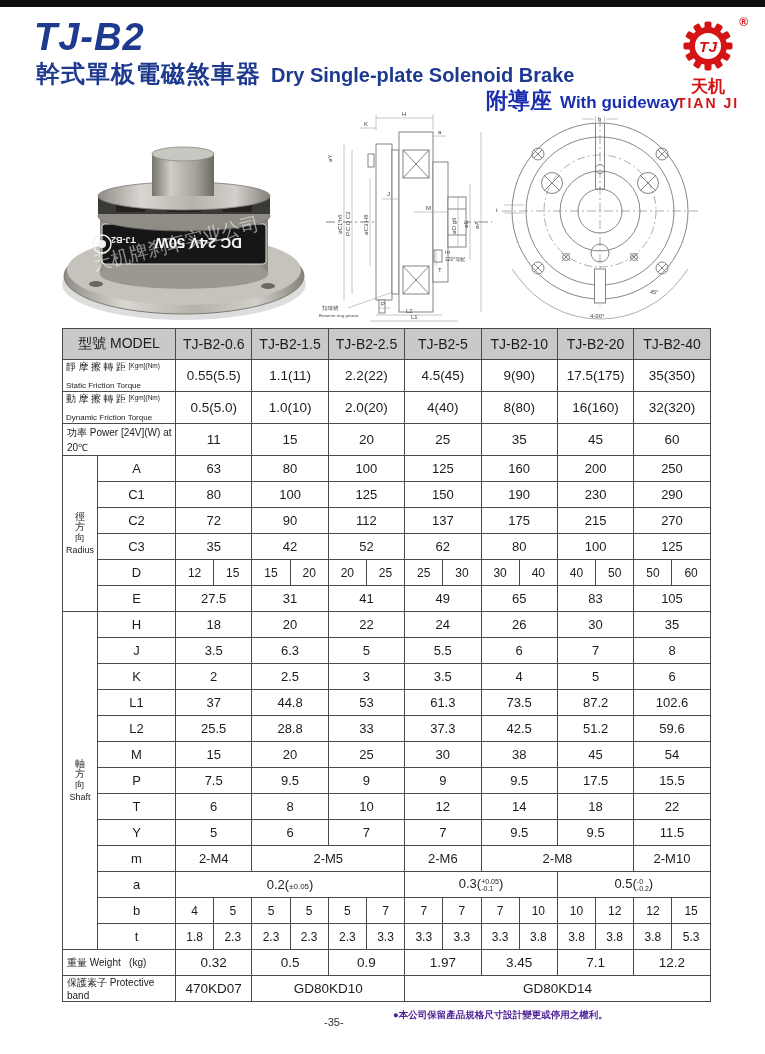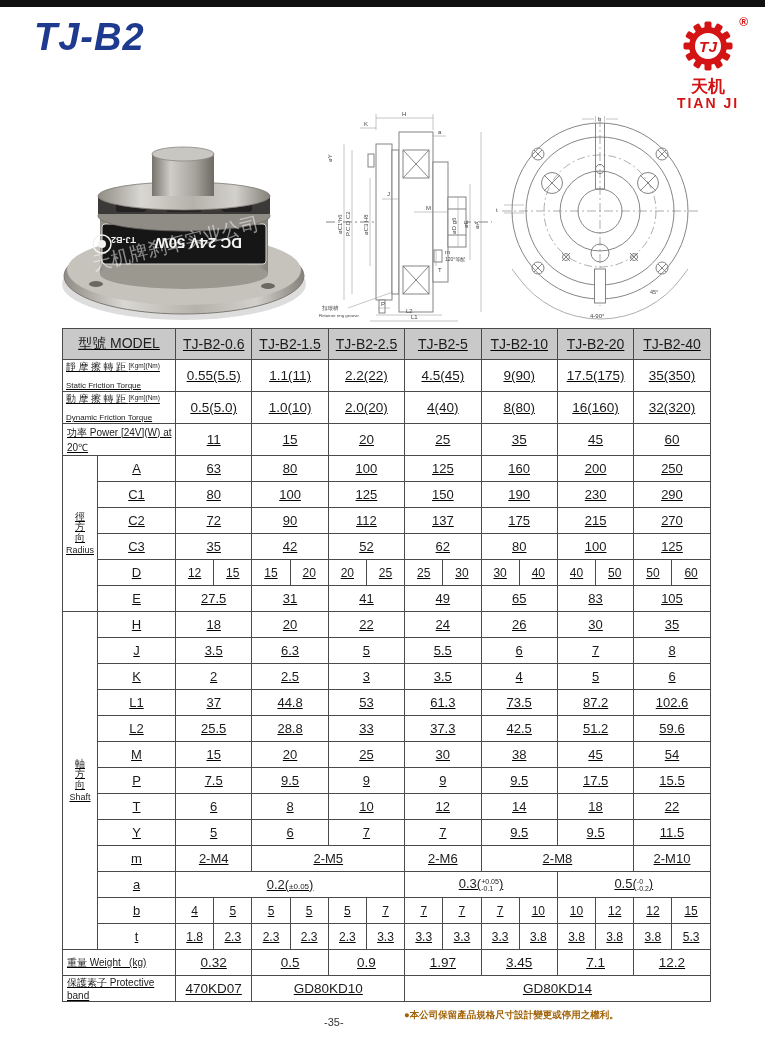--- a/index.html
+++ b/index.html
@@ -19,21 +19,21 @@
   .logo .en{font-size:14px;font-weight:bold;letter-spacing:2px;text-align:center;}
 
   .guideway{position:absolute;left:486px;top:86px;color:#1b2fb0;white-space:nowrap;}
   .guideway .zh{font-size:22px;font-weight:bold;}
   .guideway .en{font-size:17px;font-weight:bold;margin-left:8px;}
 
   .fig{position:absolute;}
   svg text{font-family:"Liberation Sans",sans-serif;}
 
   table.spec{position:absolute;left:62px;top:328px;width:648px;border-collapse:collapse;
-             table-layout:fixed;text-decoration:underline;}
+             table-layout:fixed;}
   table.spec td{border:1px solid #4a4a4a;text-align:center;vertical-align:middle;
                 padding:0;color:#1c1c1c;background:#fff;}
   tr.hrow td{background:#c9c9c9;height:30px;font-size:14px;}
   td.hlabel{font-size:15px;}
   tr.srow{height:32px;font-size:13.5px;}
   tr.drow{height:26px;font-size:13px;}
   tr.frow{height:26px;font-size:13.5px;}
   td.pair{font-size:12px;}
   .lab1{text-align:left;padding-left:4px;font-size:10px;color:#222;}
   .lab2{text-align:left;padding-left:3px;line-height:11px;}
@@ -42,31 +42,34 @@
   .lab2 .len{font-size:8px;letter-spacing:0;margin-top:8px;}
   td.gcell{font-size:10px;background:#fff;}
   .vzh{line-height:10.5px;font-size:10px;}
   .gen{font-size:9px;margin-top:2px;}
   td.letcell{font-size:13px;}
   .tolstk{display:inline-flex;flex-direction:column;font-size:7px;line-height:7.5px;
           vertical-align:middle;text-align:left;}
   .toltin{font-size:8px;}
 
   .pagenum{position:absolute;left:324px;top:1016px;font-size:11px;color:#333;}
-  .notes{position:absolute;left:404px;top:1009px;color:#a16207;}
+  .notes{position:absolute;left:393px;top:1009px;color:#4c1d95;}
   .notes .zh{display:block;font-size:9.5px;font-weight:bold;}
   .notes .en{display:block;font-size:8.3px;margin-top:1px;}
 </style>
 </head>
 <body>
 
 <div class="page">
   <div class="topbar"></div>
 
   <h1 class="title">TJ-B2</h1>
+  <div class="subtitle">
+    <span class="zh">幹式單板電磁煞車器</span><span class="en">Dry Single-plate Solenoid Brake</span>
+  </div>
 
   <div class="logo">
     <span class="reg">®</span>
     <svg width="56" height="56" viewBox="0 0 40 40">
       <g fill="#d41414">
         <rect x="17.5" y="2.5" width="5" height="7" rx="1.2"></rect>
         <rect x="17.5" y="2.5" width="5" height="7" rx="1.2" transform="rotate(30 20 20)"></rect>
         <rect x="17.5" y="2.5" width="5" height="7" rx="1.2" transform="rotate(60 20 20)"></rect>
         <rect x="17.5" y="2.5" width="5" height="7" rx="1.2" transform="rotate(90 20 20)"></rect>
         <rect x="17.5" y="2.5" width="5" height="7" rx="1.2" transform="rotate(120 20 20)"></rect>
@@ -80,20 +83,23 @@
         <circle cx="20" cy="20" r="13.5"></circle>
       </g>
       <circle cx="20" cy="20" r="9.8" fill="#fff"></circle>
       <circle cx="20" cy="20" r="9.8" fill="none" stroke="#d41414" stroke-width="1"></circle>
       <text x="20" y="24" text-anchor="middle" font-size="11" font-style="italic" font-weight="bold" fill="#d41414">TJ</text>
     </svg>
     <div class="zh">天机</div>
     <div class="en">TIAN JI</div>
   </div>
 
+  <div class="guideway">
+    <span class="zh">附導座</span><span class="en">With guideway</span>
+  </div>
 
   <svg class="fig" style="left:56px;top:124px;" width="256" height="200" viewBox="0 0 256 200">
     <defs>
       <linearGradient id="met" x1="0" y1="0" x2="1" y2="0">
         <stop offset="0" stop-color="#8f8c85"></stop>
           <stop offset="0.25" stop-color="#d9d7d1"></stop>
         <stop offset="0.55" stop-color="#b5b2ab"></stop>
           <stop offset="0.8" stop-color="#d2d0ca"></stop>
         <stop offset="1" stop-color="#84817a"></stop>
       </linearGradient>

